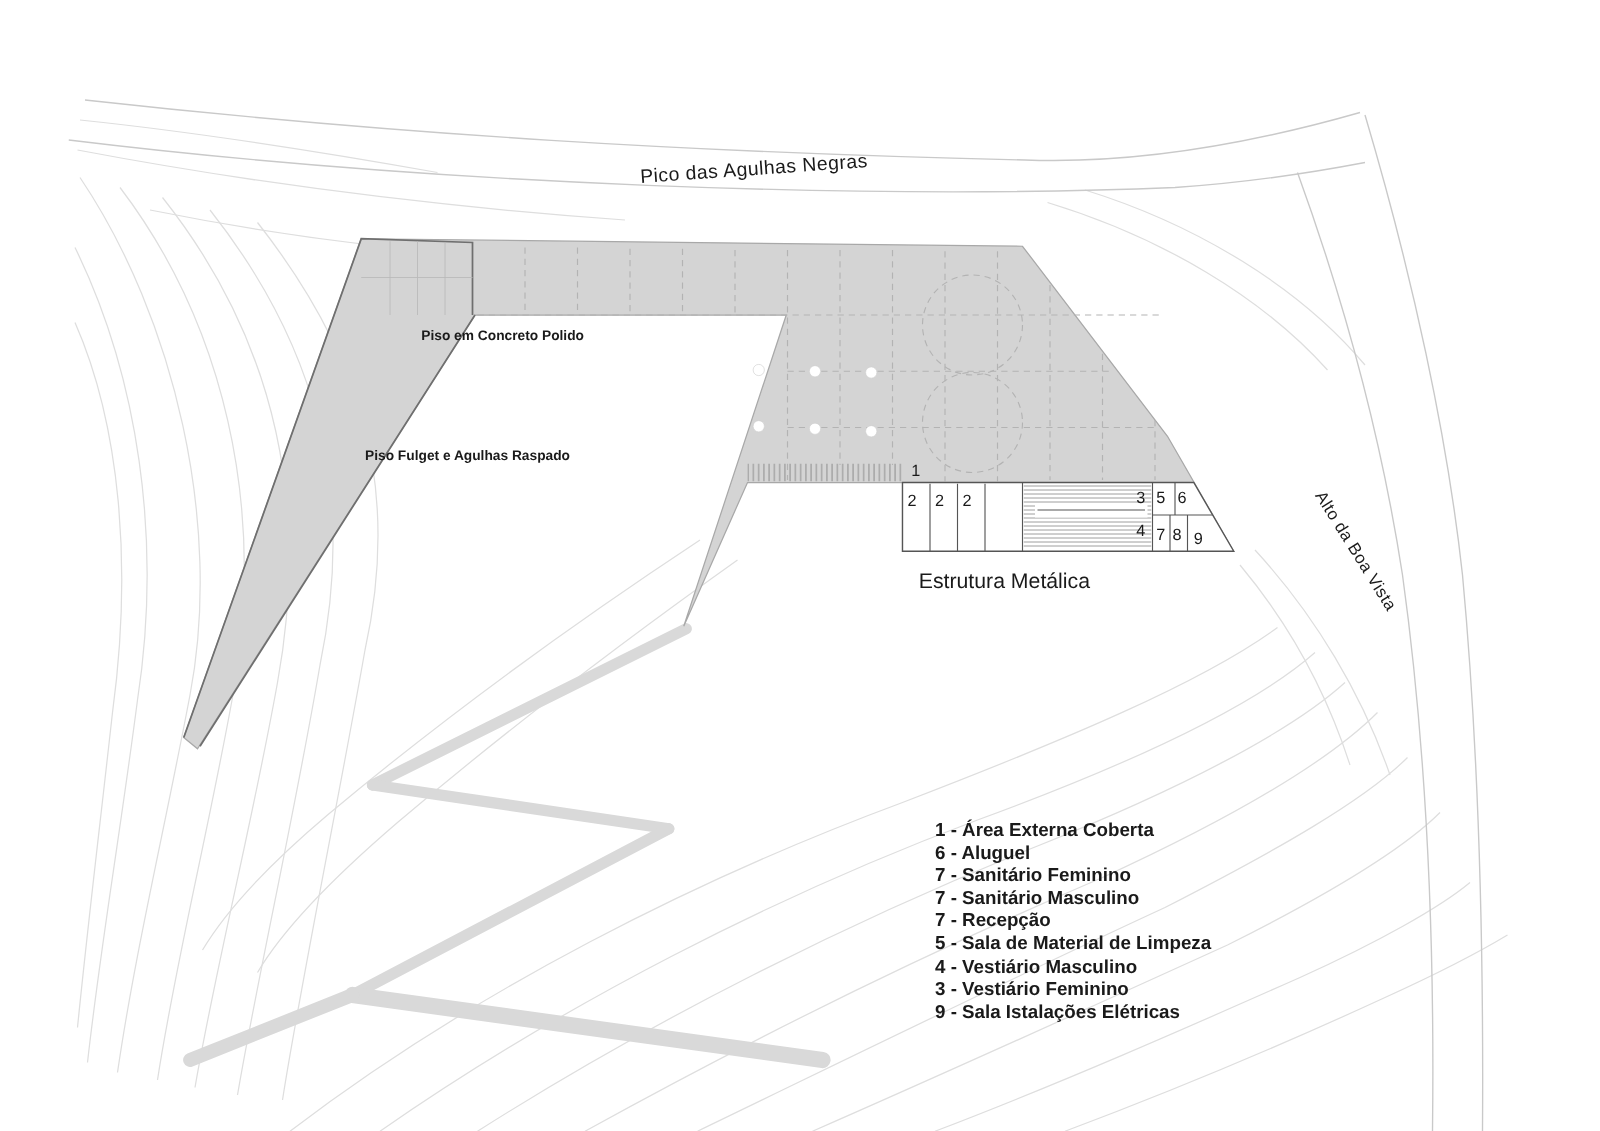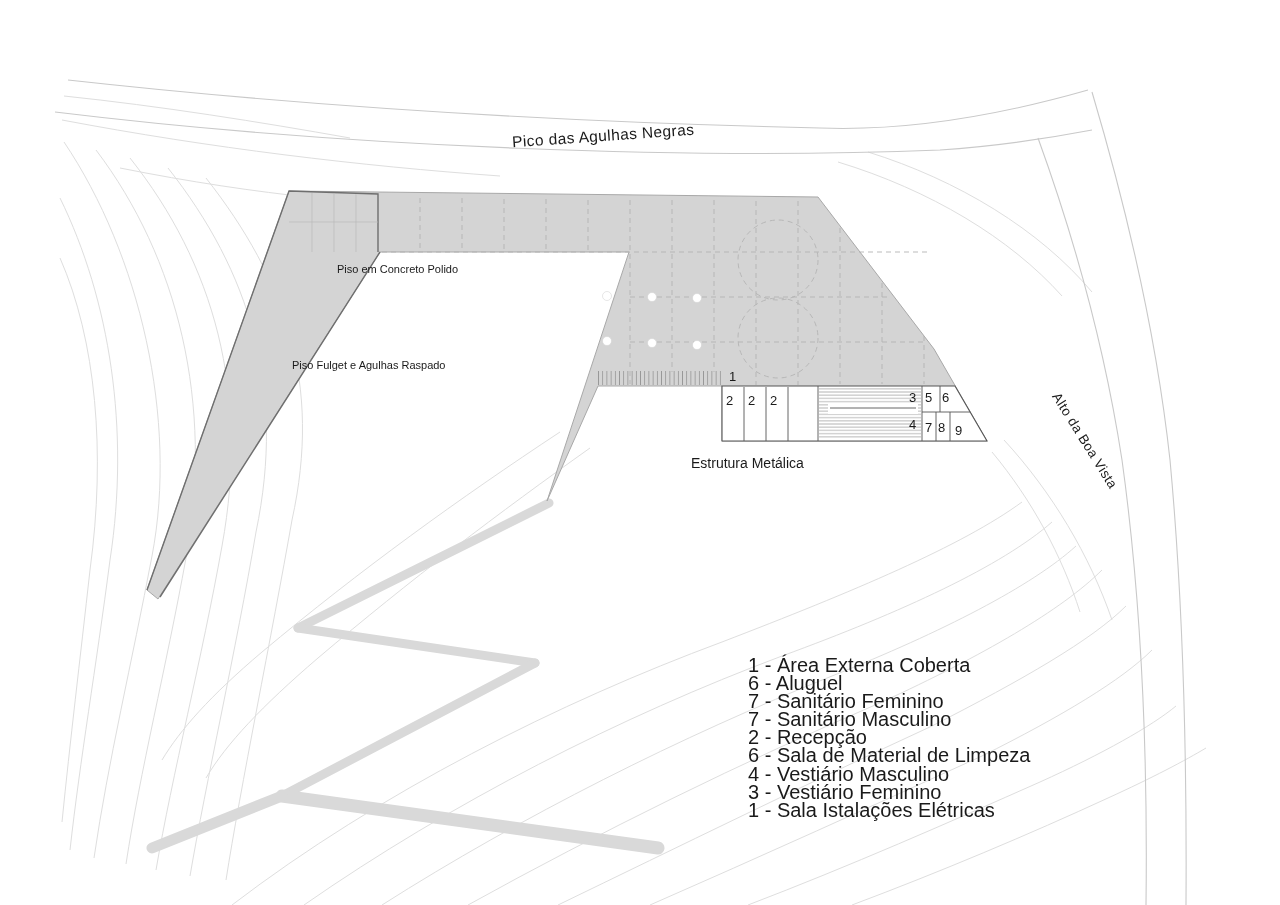--- a/index.html
+++ b/index.html
@@ -4,37 +4,37 @@
 <style>
   html,body{margin:0;padding:0;background:#fff;}
   .canvas{
     position:relative;width:1280px;height:905px;background:#ffffff;
     font-family:"Liberation Sans",sans-serif;color:#1a1a1a;overflow:hidden;
   }
   svg.drawing{position:absolute;left:0;top:0;width:1280px;height:905px;}
   .lbl{position:absolute;white-space:nowrap;color:#1a1a1a;}
   .road-top{left:512px;top:127px;font-size:15.5px;letter-spacing:.4px;transform:rotate(-4deg);transform-origin:50% 50%;}
   .road-right{left:1062px;top:390px;font-size:13.5px;letter-spacing:.4px;transform:rotate(58deg);transform-origin:0 0;}
-  .mat{font-size:11px;}
+  .mat{font-size:11px;font-weight:bold;}
   .lbl-concreto{left:337px;top:263px;}
   .lbl-fulget{left:292px;top:359px;}
-  .lbl-estrutura{left:691px;top:455px;font-size:14px;}
+  .lbl-estrutura{left:735px;top:455px;font-size:17px;}
   .num{position:absolute;font-size:13px;line-height:14px;}
   .n1{left:729px;top:370px;}
   .n2a{left:726px;top:394px;}
   .n2b{left:748px;top:394px;}
   .n2c{left:770px;top:394px;}
   .n3{left:909px;top:391px;}
   .n4{left:909px;top:418px;}
   .n5{left:925px;top:391px;}
   .n6{left:942px;top:391px;}
   .n7{left:925px;top:421px;}
   .n8{left:938px;top:421px;}
   .n9{left:955px;top:424px;}
-  .legend{position:absolute;left:748px;top:656px;font-size:20px;line-height:18.1px;}
+  .legend{position:absolute;left:748px;top:656px;font-size:15px;line-height:18.1px;font-weight:bold;}
   .legend div{white-space:nowrap;}
 </style>
 </head>
 <body>
 
 <div class="canvas">
 
   <svg class="drawing" viewBox="0 0 1280 905" width="1280" height="905">
     <defs>
       <pattern id="hatchH" width="4" height="3.2" patternUnits="userSpaceOnUse">
@@ -138,20 +138,20 @@
   <span class="num n6">6</span>
   <span class="num n7">7</span>
   <span class="num n8">8</span>
   <span class="num n9">9</span>
 
   <div class="legend">
     <div>1 - Área Externa Coberta</div>
     <div>6 - Aluguel</div>
     <div>7 - Sanitário Feminino</div>
     <div>7 - Sanitário Masculino</div>
-    <div>2 - Recepção</div>
-    <div>6 - Sala de Material de Limpeza</div>
+    <div>7 - Recepção</div>
+    <div>5 - Sala de Material de Limpeza</div>
     <div>4 - Vestiário Masculino</div>
     <div>3 - Vestiário Feminino</div>
-    <div>1 - Sala Istalações Elétricas</div>
+    <div>9 - Sala Istalações Elétricas</div>
   </div>
 
 </div>
 
 </body></html>

